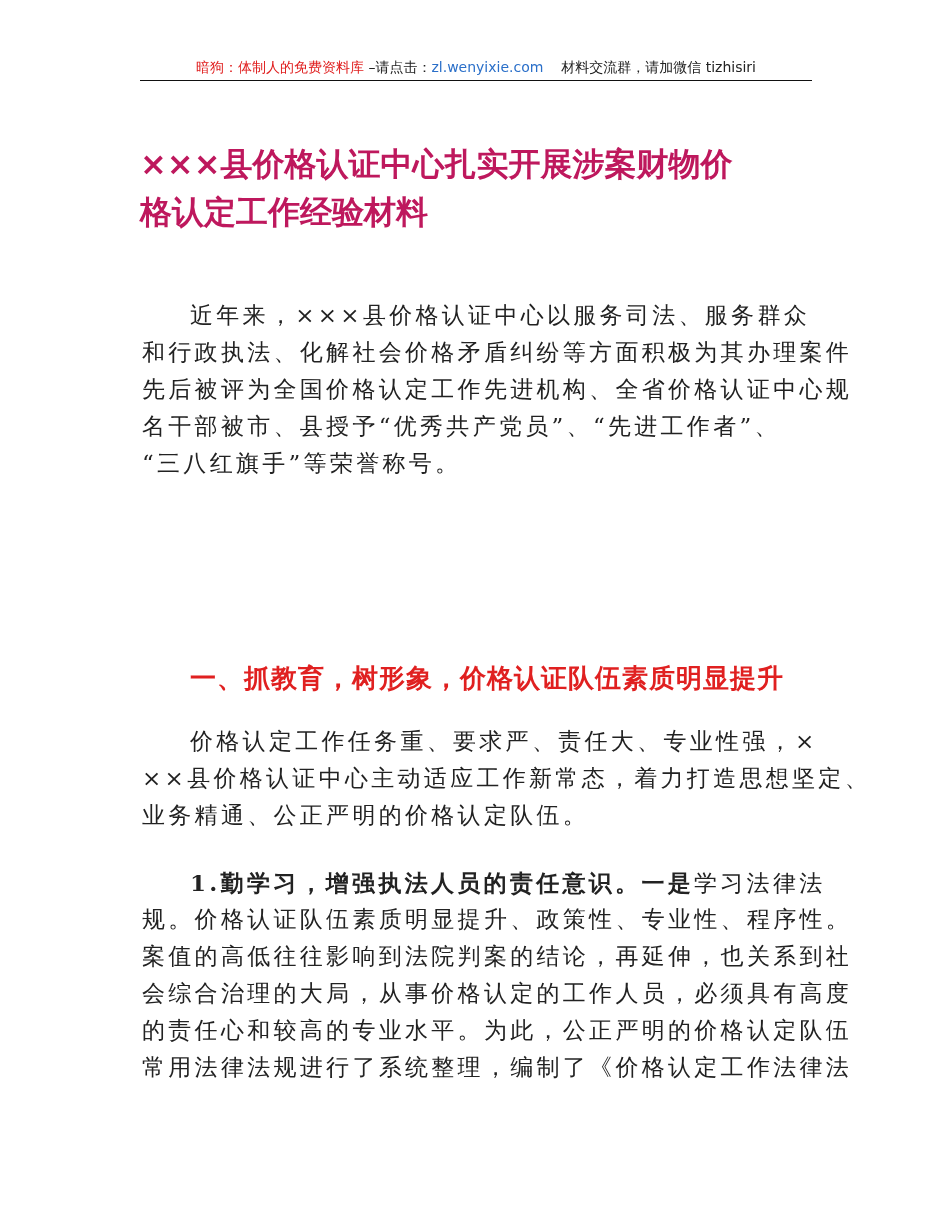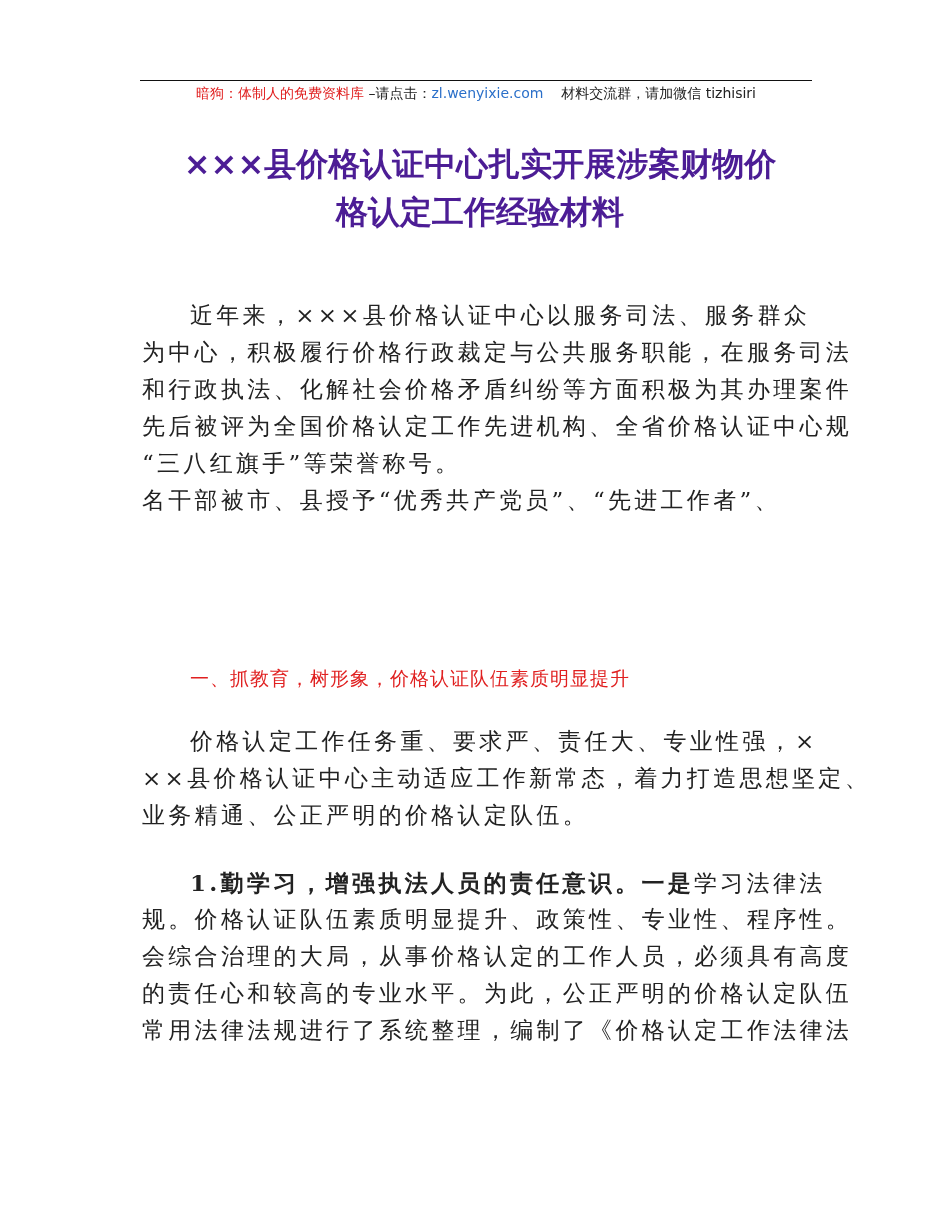--- a/index.html
+++ b/index.html
@@ -1,65 +1,65 @@
 <!DOCTYPE html>
 <html><head>
 <meta charset="utf-8">
 <style>
   html, body { margin: 0; padding: 0; background: #ffffff; }
   body { width: 950px; height: 1230px; position: relative; overflow: hidden; font-family: "DejaVu Sans", sans-serif; }
   .header {
     position: absolute; left: 140px; top: 56px; width: 672px; height: 22px;
     font-family: "DejaVu Sans", sans-serif; font-size: 14px; line-height: 22px;
-    white-space: nowrap; text-align: center; color: #222; margin-top: 26px;
+    white-space: nowrap; text-align: center; color: #222;
   }
   .header .red { color: #e02020; }
   .header .blue { color: #2a6fc9; }
   .header-rule { position: absolute; left: 140px; top: 80px; width: 672px; height: 0; border-top: 1.5px solid #111; }
   .title {
-    position: absolute; left: 140px; top: 140px; width: 680px; text-align: center;
-    font-family: "DejaVu Sans", sans-serif; font-weight: bold; font-size: 32px; line-height: 48px; color: #4c1d95;
+    position: absolute; left: 140px; top: 140px; width: 680px; text-align: left;
+    font-family: "DejaVu Sans", sans-serif; font-weight: bold; font-size: 32px; line-height: 48px; color: #be185d;
   }
   .body { position: absolute; left: 142px; width: 680px; font-family: "DejaVu Serif", serif; font-size: 23px; color: #222; }
   .line { height: 37px; line-height: 37px; white-space: nowrap; letter-spacing: 3.3px; }
   .indent { padding-left: 48px; margin-top: 23px; }
-  .h2 { color: #e02020; font-family: "DejaVu Sans", sans-serif; font-weight: normal; font-size: 19px; letter-spacing: 1px; }
+  .h2 { color: #e02020; font-family: "DejaVu Sans", sans-serif; font-weight: bold; font-size: 26px; letter-spacing: 1px; }
   .bold { font-weight: bold; font-family: "DejaVu Serif", serif; }
 </style>
 </head>
 <body>
 
 <div class="header">
   <span class="red">暗狗：体制人的免费资料库</span><span> –请点击：</span><span class="blue">zl.wenyixie.com</span><span style="white-space:pre">    材料交流群，请加微信 tizhisiri</span>
 </div>
 <div class="header-rule"></div>
 
 <div class="title">
   <div>×××县价格认证中心扎实开展涉案财物价</div>
   <div>格认定工作经验材料</div>
 </div>
 
 <div class="body" style="top:274px">
   <div class="line indent">近年来，×××县价格认证中心以服务司法、服务群众</div>
-  <div class="line">为中心，积极履行价格行政裁定与公共服务职能，在服务司法</div>
   <div class="line">和行政执法、化解社会价格矛盾纠纷等方面积极为其办理案件</div>
   <div class="line">先后被评为全国价格认定工作先进机构、全省价格认证中心规</div>
+  <div class="line">名干部被市、县授予“优秀共产党员”、“先进工作者”、</div>
   <div class="line">“三八红旗手”等荣誉称号。</div>
-  <div class="line">名干部被市、县授予“优秀共产党员”、“先进工作者”、</div>
 </div>
 
 <div class="body" style="top:637px">
   <div class="line indent h2">一、抓教育，树形象，价格认证队伍素质明显提升</div>
 </div>
 
 <div class="body" style="top:700px">
   <div class="line indent">价格认定工作任务重、要求严、责任大、专业性强，×</div>
   <div class="line">××县价格认证中心主动适应工作新常态，着力打造思想坚定、</div>
   <div class="line">业务精通、公正严明的价格认定队伍。</div>
 </div>
 
 <div class="body" style="top:841px">
   <div class="line indent"><span class="bold">1.勤学习，增强执法人员的责任意识。一是</span><span>学习法律法</span></div>
   <div class="line">规。价格认证队伍素质明显提升、政策性、专业性、程序性。</div>
+  <div class="line">案值的高低往往影响到法院判案的结论，再延伸，也关系到社</div>
   <div class="line">会综合治理的大局，从事价格认定的工作人员，必须具有高度</div>
   <div class="line">的责任心和较高的专业水平。为此，公正严明的价格认定队伍</div>
   <div class="line">常用法律法规进行了系统整理，编制了《价格认定工作法律法</div>
 </div>
 
 </body></html>

